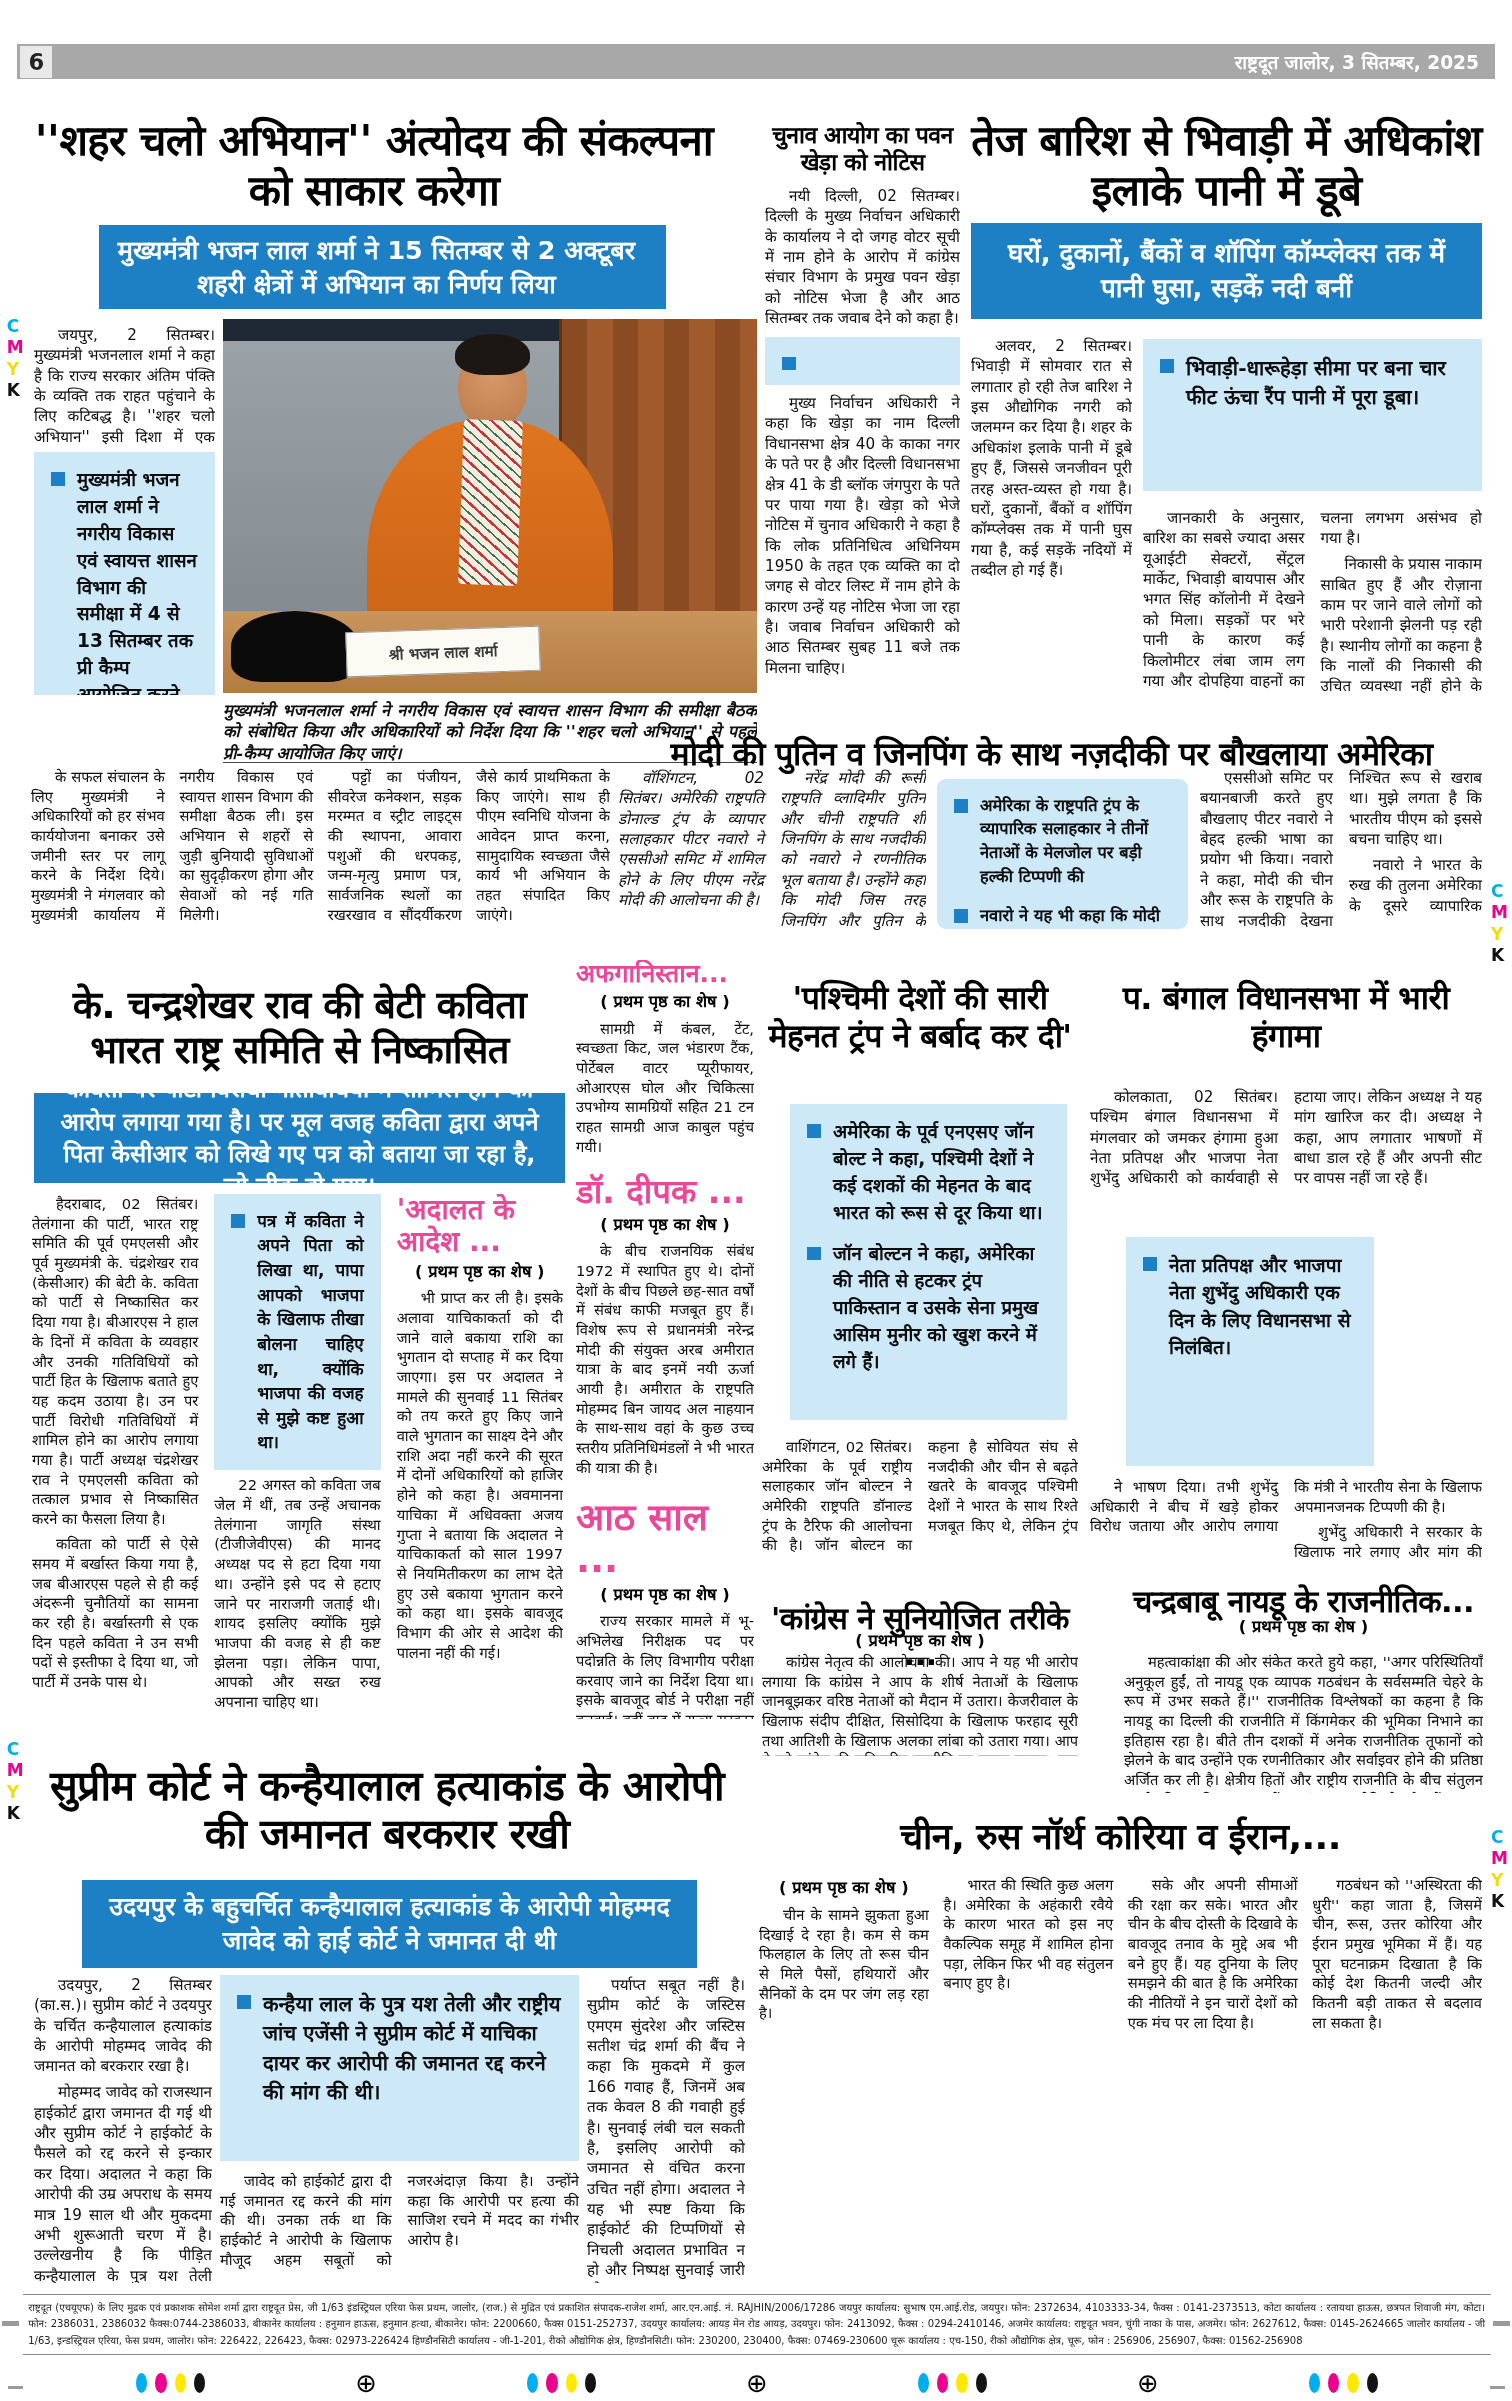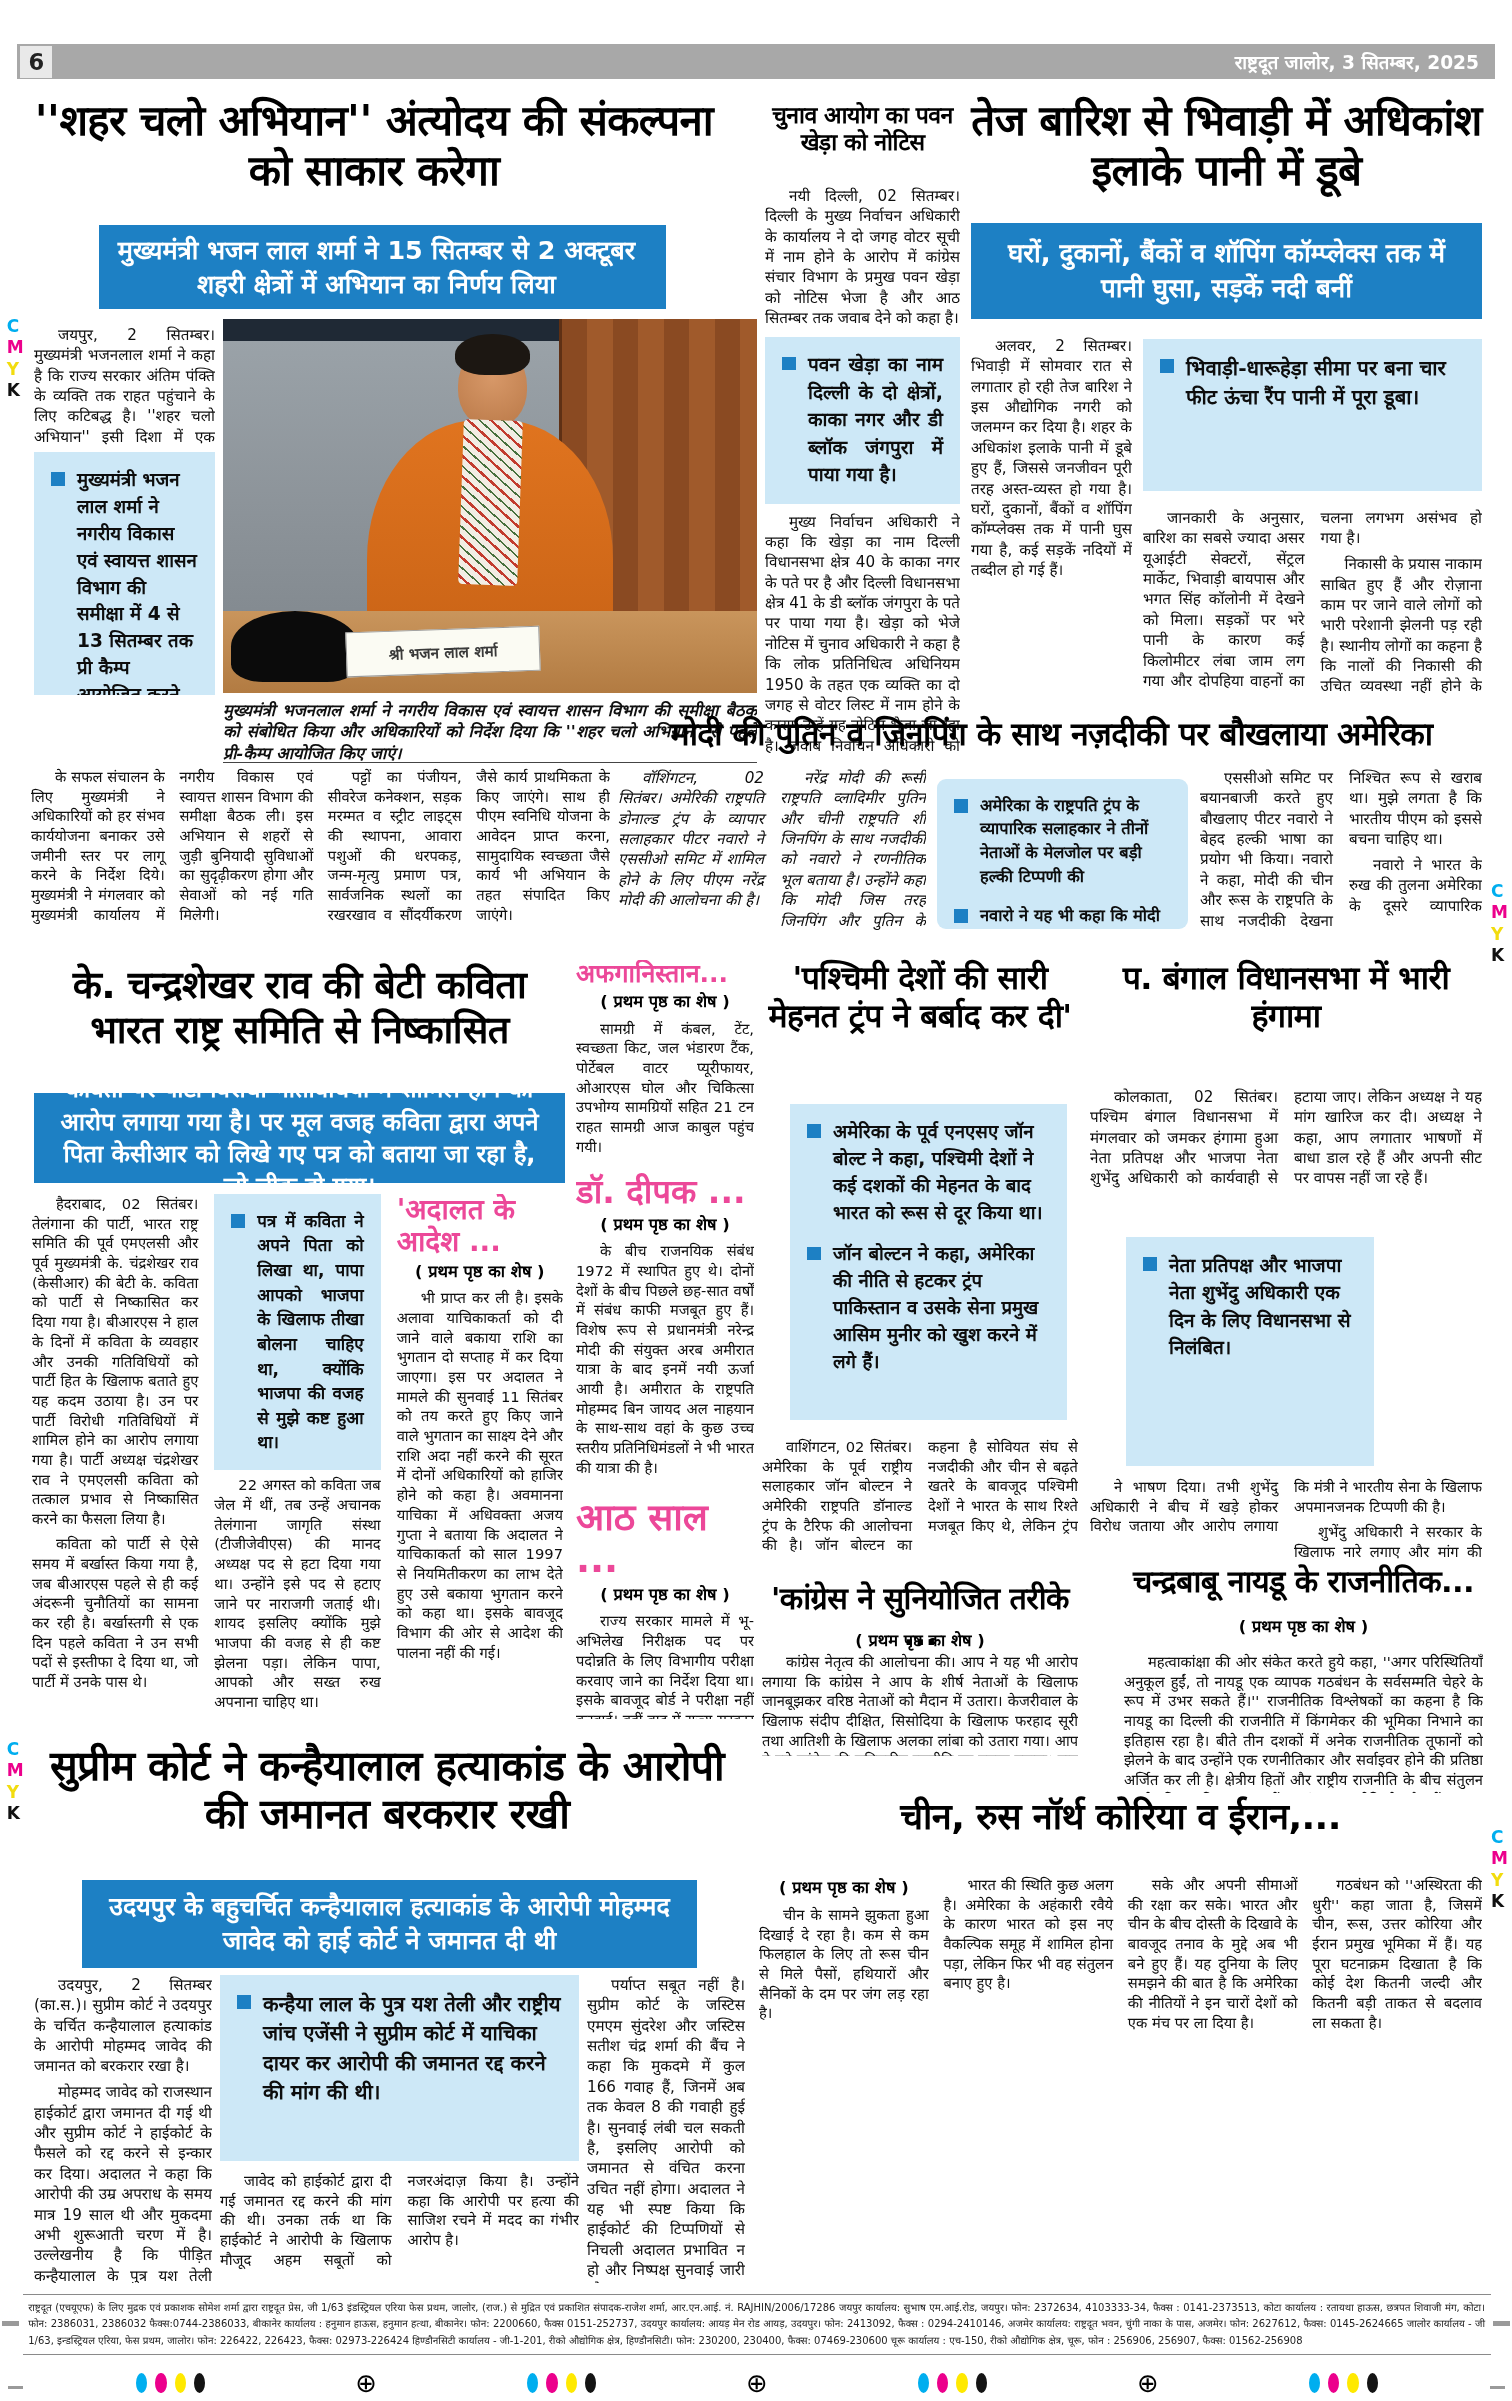--- a/index.html
+++ b/index.html
@@ -4,21 +4,21 @@
 <style>
   html,body{margin:0;padding:0;background:#fff;}
   #page{position:relative;width:1512px;height:2401px;background:#ffffff;
         font-family:"DejaVu Sans",sans-serif;color:#101010;overflow:hidden;}
   .abs{position:absolute;}
   
   .mast{background:#a8a8a8;display:flex;align-items:center;}
   .pagebox{background:#e9e9e9;color:#222;font-weight:bold;display:flex;align-items:center;justify-content:center;}
   .edition{flex:1;text-align:right;color:#fff;font-weight:bold;font-size:18.6px;padding-right:16px;}
   
-  .h-xl{font-weight:bold;text-align:center;color:#000;line-height:1.18;letter-spacing:-0.6px;}
+  .h-xl{font-weight:bold;text-align:center;color:#000;line-height:1.18;letter-spacing:-0.6px;margin-top:20px;}
   .kicker{font-weight:bold;text-align:center;font-size:16.4px;margin:2.3px 0 5.6px;color:#000;}
   
   .sub-blue{background:#1d80c4;color:#fff;font-weight:bold;text-align:center;
             display:flex;align-items:center;justify-content:center;line-height:1.35;padding:4.5px 26px;box-sizing:border-box;}
   
   .box-lt{background:#cde8f7;padding:14.7px 17px;font-weight:bold;color:#0d0d0d;box-sizing:border-box;overflow:hidden;}
   .b-item{display:flex;align-items:flex-start;line-height:1.45;}
   .b-item + .b-item{margin-top:14.7px;}
   .sq{flex:0 0 auto;width:13.6px;height:13.6px;background:#1d80c4;margin:5.6px 12.4px 0 0;}
   
@@ -128,21 +128,20 @@
     <p>पट्टों का पंजीयन, सीवरेज कनेक्शन, सड़क मरम्मत व स्ट्रीट लाइट्स की स्थापना, आवारा पशुओं की धरपकड़, जन्म-मृत्यु प्रमाण पत्र, सार्वजनिक स्थलों का रखरखाव व सौंदर्यीकरण जैसे कार्य प्राथमिकता के किए जाएंगे। साथ ही पीएम स्वनिधि योजना के आवेदन प्राप्त करना, सामुदायिक स्वच्छता जैसे कार्य भी अभियान के तहत संपादित किए जाएंगे।</p>
 
   </div>
 
   <div class="abs h-xl" style="left:765px;top:102px;width:195px;font-size:23px;">चुनाव आयोग का पवन खेड़ा को नोटिस</div>
   <div class="abs bodytxt" style="left:765px;top:186px;width:195px;height:567px;">
     <p>नयी दिल्ली, 02 सितम्बर। दिल्ली के मुख्य निर्वाचन अधिकारी के कार्यालय ने दो जगह वोटर सूची में नाम होने के आरोप में कांग्रेस संचार विभाग के प्रमुख पवन खेड़ा को नोटिस भेजा है और आठ सितम्बर तक जवाब देने को कहा है।</p>
     <div class="box-lt" style="margin:8px 0;font-size:19px;">
       <div class="b-item">
           <span class="sq"></span>
-        <span>पवन खेड़ा का नाम दिल्ली के दो क्षेत्रों, काका नगर और डी ब्लॉक जंगपुरा में पाया गया है।</span>
         </div>
     </div>
     <p>मुख्य निर्वाचन अधिकारी ने कहा कि खेड़ा का नाम दिल्ली विधानसभा क्षेत्र 40 के काका नगर के पते पर है और दिल्ली विधानसभा क्षेत्र 41 के डी ब्लॉक जंगपुरा के पते पर पाया गया है। खेड़ा को भेजे नोटिस में चुनाव अधिकारी ने कहा है कि लोक प्रतिनिधित्व अधिनियम 1950 के तहत एक व्यक्ति का दो जगह से वोटर लिस्ट में नाम होने के कारण उन्हें यह नोटिस भेजा जा रहा है। जवाब निर्वाचन अधिकारी को आठ सितम्बर सुबह 11 बजे तक मिलना चाहिए।</p>
   </div>
 
   <div class="abs sub-blue" style="left:971px;top:223px;width:511px;height:96px;font-size:26px;">घरों, दुकानों, बैंकों व शॉपिंग कॉम्प्लेक्स तक में पानी घुसा, सड़कें नदी बनीं</div>
   <div class="abs h-xl" style="left:968px;top:96px;width:517px;font-size:42px;">तेज बारिश से भिवाड़ी में अधिकांश इलाके पानी में डूबे</div>
   <div class="abs bodytxt" style="left:971px;top:336px;width:161px;height:367px;">
     <p>अलवर, 2 सितम्बर। भिवाड़ी में सोमवार रात से लगातार हो रही तेज बारिश ने इस औद्योगिक नगरी को जलमग्न कर दिया है। शहर के अधिकांश इलाके पानी में डूबे हुए हैं, जिससे जनजीवन पूरी तरह अस्त-व्यस्त हो गया है। घरों, दुकानों, बैंकों व शॉपिंग कॉम्प्लेक्स तक में पानी घुस गया है, कई सड़कें नदियों में तब्दील हो गई हैं।</p>
   </div>

